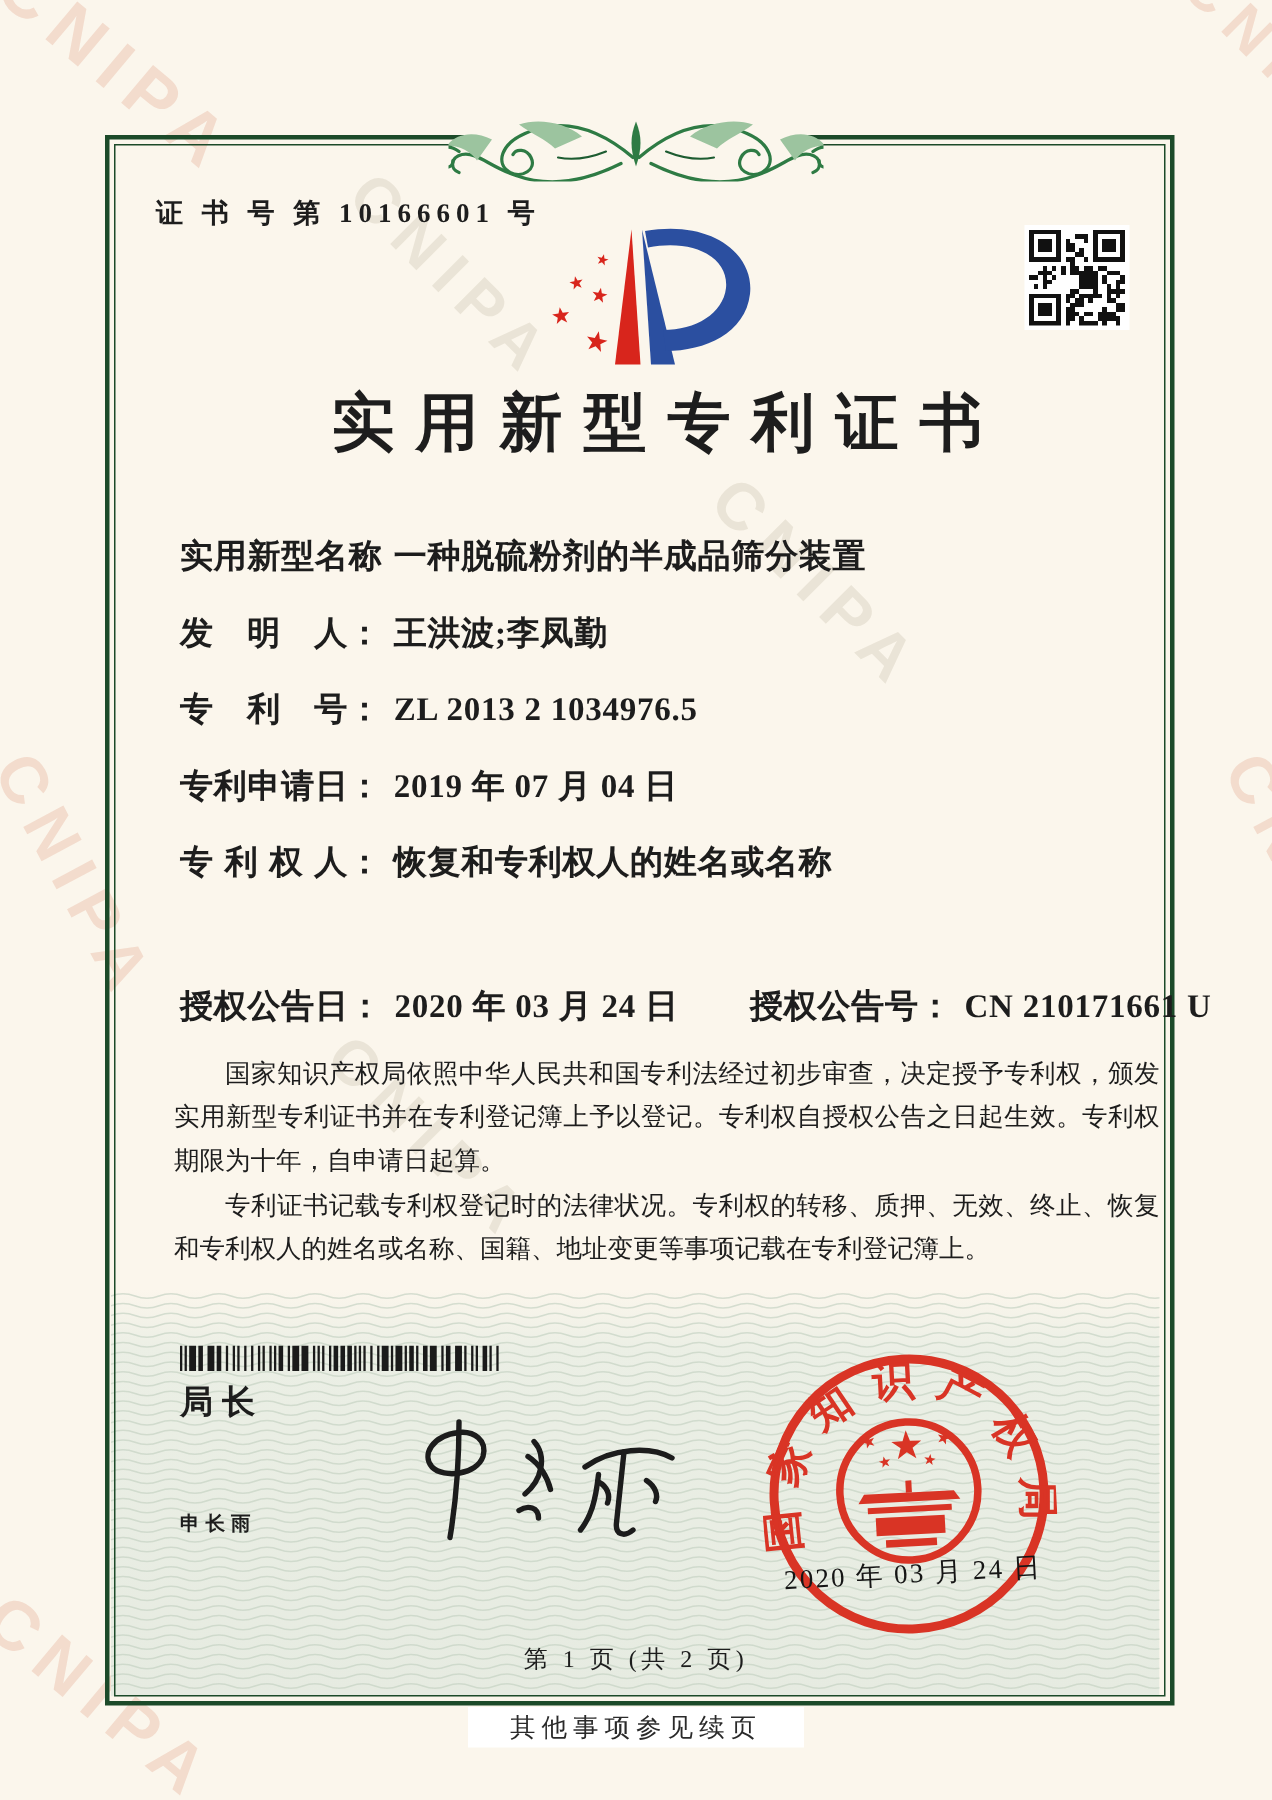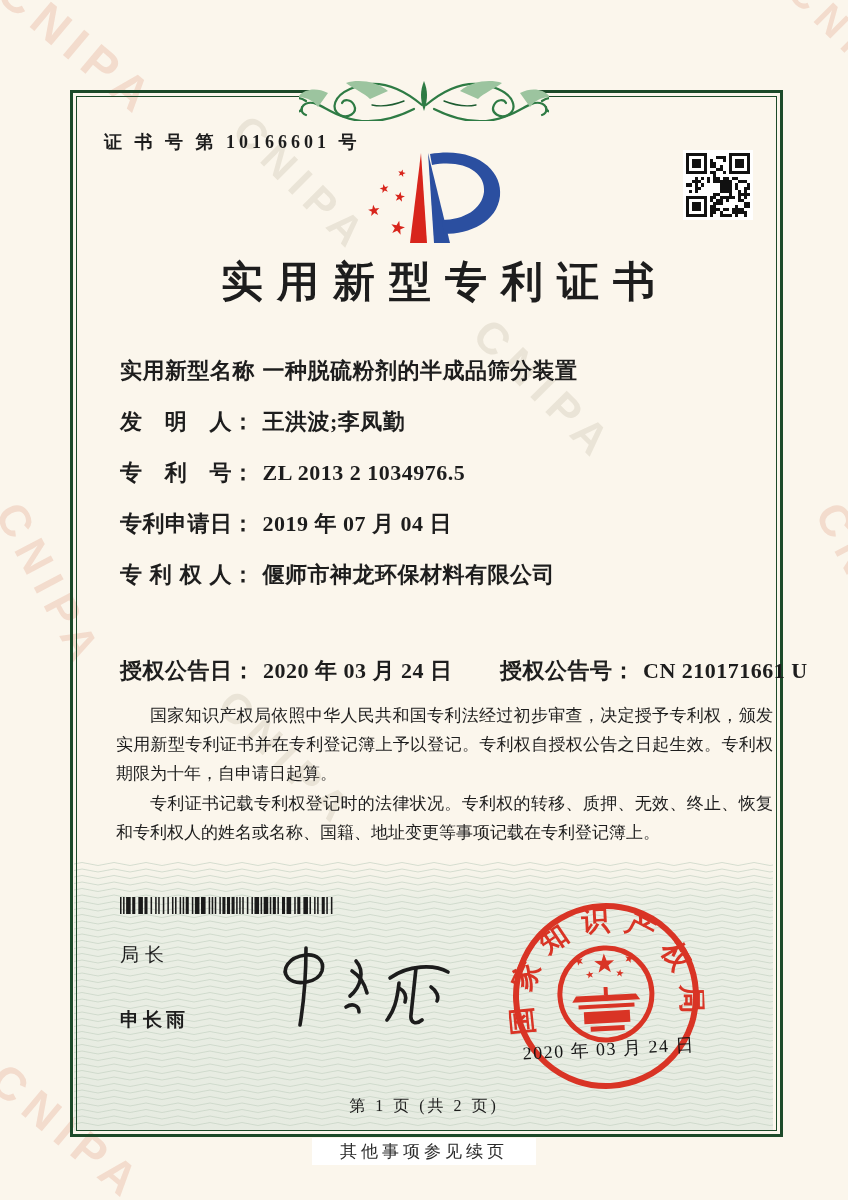--- a/index.html
+++ b/index.html
@@ -25,22 +25,22 @@
   .field{position:absolute;left:120px;font-size:22px;font-weight:600;white-space:nowrap;letter-spacing:.5px;}
   .field .lbl{display:inline-block;width:112px;text-align:justify;text-align-last:justify;}
   .field .val{margin-left:8px;}
   .grant-pair2{position:absolute;left:336px;top:0;white-space:nowrap;margin-left:44px;}
   
   .paras{position:absolute;left:96px;top:701px;width:657px;font-size:17px;line-height:1.72;text-align:justify;margin-left:20px;}
   .paras p{margin:0;text-indent:2em;}
   
   .waves{position:absolute;left:74px;top:860px;}
   .barcode{position:absolute;left:120px;top:897px;}
-  .sig-title{position:absolute;left:120px;top:942px;font-size:19px;font-weight:400;letter-spacing:6px;}
-  .sig-name{position:absolute;left:120px;top:1007px;font-size:19px;font-weight:600;letter-spacing:4px;}
+  .sig-title{position:absolute;left:120px;top:920px;font-size:22px;font-weight:700;letter-spacing:6px;}
+  .sig-name{position:absolute;left:120px;top:1007px;font-size:13px;font-weight:600;letter-spacing:4px;}
   .signature{position:absolute;left:248px;top:943px;}
   .seal{position:absolute;left:508px;top:898px;transform:rotate(-3deg);}
   .pageno{position:absolute;left:0;right:0;top:1096px;text-align:center;font-size:16px;letter-spacing:3px;}
   .notewrap{position:absolute;left:0;right:0;top:1138px;text-align:center;}
   .note{display:inline-block;background:#ffffff;padding:2px 28px;font-size:17px;letter-spacing:4px;color:#2a2a2a;}
 </style>
 </head>
 <body>
 
 <div class="page">
@@ -285,21 +285,21 @@
   <div class="field" style="top:407px">
     <span class="lbl">发明人</span><span>：</span><span class="val">王洪波;李凤勤</span>
   </div>
   <div class="field" style="top:458px">
     <span class="lbl">专利号</span><span>：</span><span class="val">ZL 2013 2 1034976.5</span>
   </div>
   <div class="field" style="top:509px">
     <span class="lbl">专利申请日</span><span>：</span><span class="val">2019 年 07 月 04 日</span>
   </div>
   <div class="field" style="top:560px">
-    <span class="lbl">专利权人</span><span>：</span><span class="val">偃师市神龙环保材料有限公司</span>
+    <span class="lbl">专利权人</span><span>：</span><span class="val">恢复和专利权人的姓名或名称</span>
   </div>
   <div class="field" style="top:656px;right:88px">
     <span>授权公告日</span><span>：</span><span class="val">2020 年 03 月 24 日</span>
     <span class="grant-pair2">
       <span>授权公告号</span><span>：</span><span class="val">CN 210171661 U</span>
     </span>
   </div>
 
   <div class="paras">
     <p>国家知识产权局依照中华人民共和国专利法经过初步审查，决定授予专利权，颁发实用新型专利证书并在专利登记簿上予以登记。专利权自授权公告之日起生效。专利权期限为十年，自申请日起算。</p>

